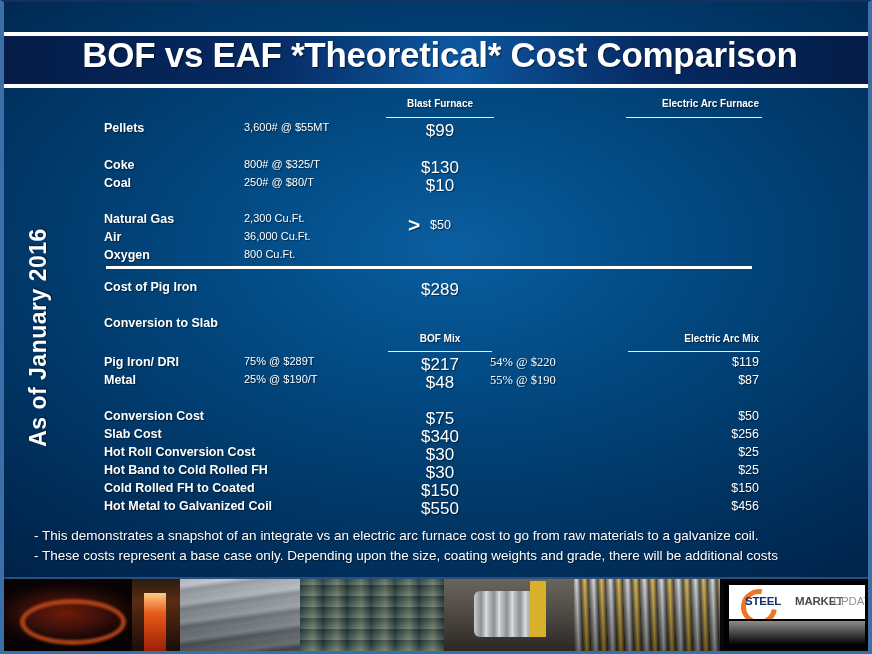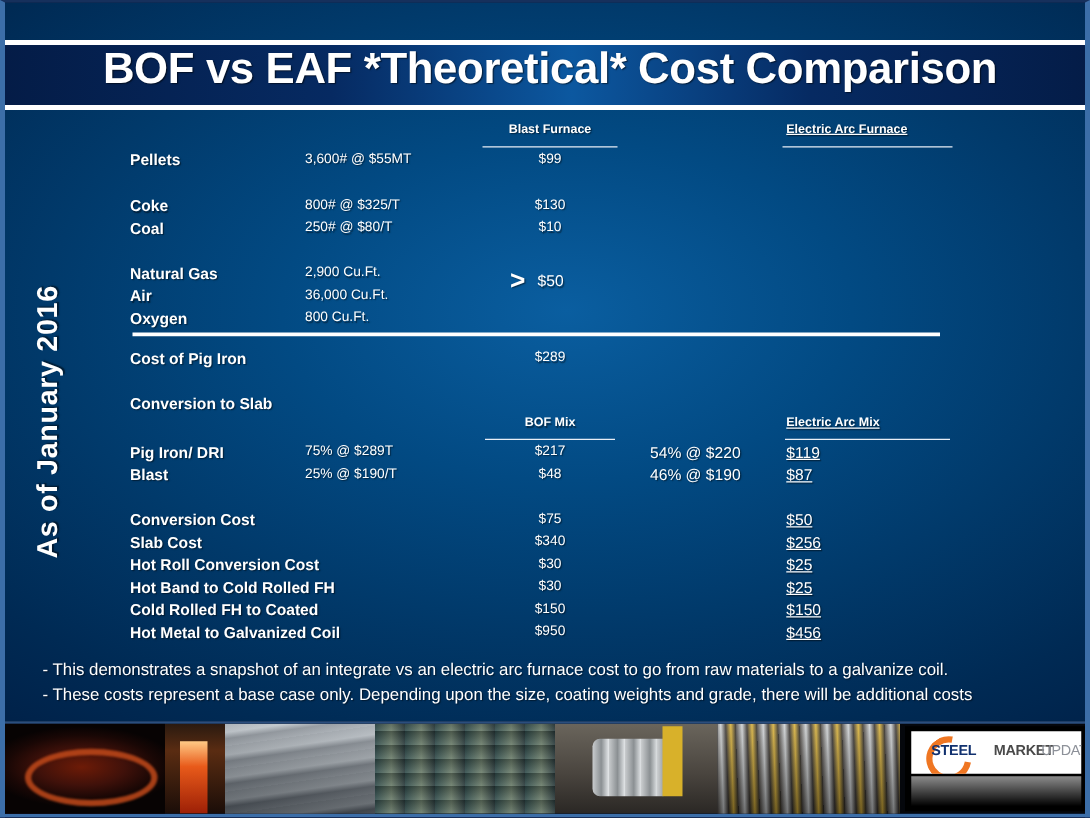--- a/index.html
+++ b/index.html
@@ -51,23 +51,23 @@
     font-weight:bold;
     letter-spacing:0.5px;
     text-shadow:1px 1px 1px rgba(0,0,0,.5);
   }
 
   
   #tbl{position:absolute;left:0;top:86px;width:872px;height:430px;}
   .row{position:absolute;left:0;width:872px;height:18px;}
   .c-item{position:absolute;left:100px;width:150px;color:#fff;font-size:12.5px;font-weight:bold;text-shadow:1px 1px 1px rgba(0,0,0,.5);white-space:nowrap;}
   .c-spec{position:absolute;left:240px;width:160px;color:#fff;font-size:11px;text-shadow:1px 1px 1px rgba(0,0,0,.5);white-space:nowrap;}
-  .c-bf  {position:absolute;left:372px;width:128px;text-align:center;color:#fff;font-size:11px;text-shadow:1px 1px 1px rgba(0,0,0,.5);white-space:nowrap;}
-  .c-mid {position:absolute;left:516px;width:140px;text-align:left;color:#fff;font-size:12.5px;text-shadow:1px 1px 1px rgba(0,0,0,.5);white-space:nowrap;}
-  .c-eaf {position:absolute;left:625px;width:130px;text-align:left;color:#fff;font-size:12.5px;text-shadow:1px 1px 1px rgba(0,0,0,.5);white-space:nowrap;text-decoration:underline;}
+  .c-bf  {position:absolute;left:372px;width:128px;text-align:center;color:#fff;font-size:17px;text-shadow:1px 1px 1px rgba(0,0,0,.5);white-space:nowrap;}
+  .c-mid {position:absolute;left:486px;width:140px;text-align:left;color:#fff;font-size:12.5px;text-shadow:1px 1px 1px rgba(0,0,0,.5);white-space:nowrap;font-family:Liberation Serif, serif;}
+  .c-eaf {position:absolute;left:625px;width:130px;text-align:right;color:#fff;font-size:12.5px;text-shadow:1px 1px 1px rgba(0,0,0,.5);white-space:nowrap;}
 
   .hdr{font-weight:bold;font-size:10px;}
   .hdr-underline{position:absolute;height:0;border-bottom:1.5px solid #e9eef6;}
 
   #rule-pig{
     position:absolute;left:102px;top:178px;width:646px;height:0;
     border-bottom:3px solid #ffffff;
   }
 
   .brace{
@@ -171,21 +171,21 @@
     <div class="row" style="top:88px;">
       <div class="c-item">Coal</div>
       <div class="c-spec">250# @ $80/T</div>
       <div class="c-bf">$10</div>
       <div class="c-mid"></div>
       <div class="c-eaf"></div>
     </div>
 
     <div class="row" style="top:124px;">
       <div class="c-item">Natural Gas</div>
-      <div class="c-spec">2,900 Cu.Ft.</div>
+      <div class="c-spec">2,300 Cu.Ft.</div>
     </div>
     <div class="row" style="top:142px;">
       <div class="c-item">Air</div>
       <div class="c-spec">36,000 Cu.Ft.</div>
     </div>
     <div class="row" style="top:160px;">
       <div class="c-item">Oxygen</div>
       <div class="c-spec">800 Cu.Ft.</div>
     </div>
 
@@ -211,24 +211,24 @@
     <div class="hdr-underline" style="left:624px;top:263px;width:132px;"></div>
 
     <div class="row" style="top:267px;">
       <div class="c-item">Pig Iron/ DRI</div>
       <div class="c-spec">75% @ $289T</div>
       <div class="c-bf">$217</div>
       <div class="c-mid">54% @ $220</div>
       <div class="c-eaf">$119</div>
     </div>
     <div class="row" style="top:285px;">
-      <div class="c-item">Blast</div>
+      <div class="c-item">Metal</div>
       <div class="c-spec">25% @ $190/T</div>
       <div class="c-bf">$48</div>
-      <div class="c-mid">46% @ $190</div>
+      <div class="c-mid">55% @ $190</div>
       <div class="c-eaf">$87</div>
     </div>
 
     <div class="row" style="top:321px;">
       <div class="c-item">Conversion Cost</div>
       <div class="c-bf">$75</div>
       <div class="c-eaf">$50</div>
     </div>
     <div class="row" style="top:339px;">
       <div class="c-item">Slab Cost</div>
@@ -245,21 +245,21 @@
       <div class="c-bf">$30</div>
       <div class="c-eaf">$25</div>
     </div>
     <div class="row" style="top:393px;">
       <div class="c-item">Cold Rolled  FH to Coated</div>
       <div class="c-bf">$150</div>
       <div class="c-eaf">$150</div>
     </div>
     <div class="row" style="top:411px;">
       <div class="c-item">Hot Metal to Galvanized Coil</div>
-      <div class="c-bf">$950</div>
+      <div class="c-bf">$550</div>
       <div class="c-eaf">$456</div>
     </div>
   </div>
 
   <div id="notes">
     <div>- This demonstrates a snapshot of an integrate vs an electric arc furnace cost to go from raw materials to a galvanize coil.</div>
     <div>- These costs represent a base case only. Depending upon the size, coating weights and grade, there will be additional costs</div>
   </div>
 
   <div id="banner">

